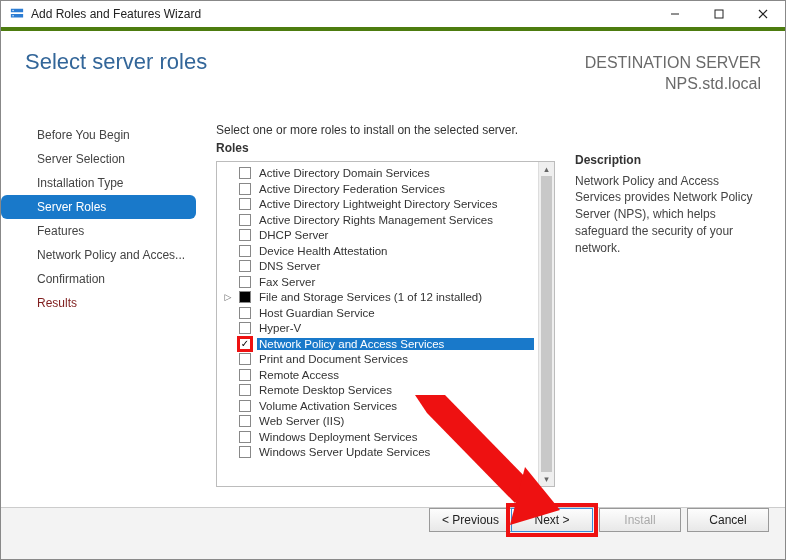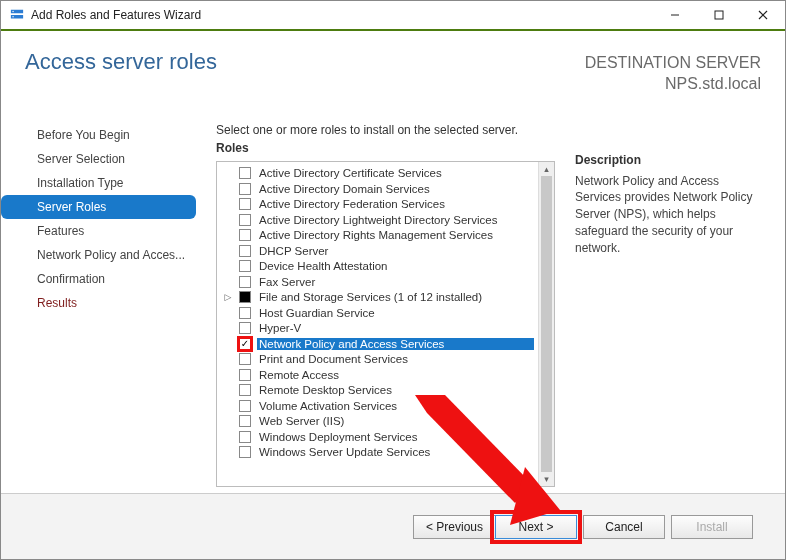--- a/index.html
+++ b/index.html
@@ -13,21 +13,21 @@
     height: 560px;
     position: relative;
     border: 1px solid #888;
   }
   
   .titlebar {
     height: 30px;
     display: flex;
     align-items: center;
     padding: 0 0 0 8px;
-    border-bottom: 2px solid #4d7c0f;
+    border-bottom: 4px solid #4d7c0f;
   }
   .titlebar .app-icon {
     width: 16px; height: 16px; margin-right: 6px;
     display: inline-flex; align-items: center; justify-content: center;
     color: #2b7cd3;
   }
   .titlebar .title { flex: 1; font-size: 12px; color: #222; }
   .winbtns { display: flex; height: 100%; }
   .winbtn {
     width: 44px; height: 100%;
@@ -177,27 +177,27 @@
   .scrollbar .arrow.down { bottom:0; }
   .desc-text {
     font-size: 12px;
     color: #444;
     line-height: 1.4;
   }
   
   .footer {
     position: absolute;
     left:0; right:0; bottom:0;
-    height: 66px;
+    height: 52px;
     border-top: 1px solid #ccc;
     background: #f3f3f3;
     display: flex;
-    align-items: center;
+    align-items: flex-start;
     justify-content: flex-end;
-    padding: 0 32px;
+    padding: 0 16px;
     gap: 6px;
   }
   .btn {
     min-width: 82px;
     height: 24px;
     border: 1px solid #999;
     background: linear-gradient(#fdfdfd,#e8e8e8);
     font-size: 12px;
     color: #222;
     display: inline-flex;
@@ -250,21 +250,21 @@
     <div class="winbtn">
       <svg width="10" height="10" viewBox="0 0 10 10">
           <line x1="1" y1="1" x2="9" y2="9" stroke="#222" stroke-width="1.2"></line>
           <line x1="9" y1="1" x2="1" y2="9" stroke="#222" stroke-width="1.2"></line>
         </svg>
     </div>
   </div>
 </div>
 
 <div class="header">
-  <h1>Access server roles</h1>
+  <h1>Select server roles</h1>
   <div class="dest">
     <div>DESTINATION SERVER</div>
     <div>NPS.std.local</div>
   </div>
 </div>
 
 <div class="body">
   <div class="sidebar" id="sidebar">
       <div class="nav-item">Before You Begin</div>
       <div class="nav-item">Server Selection</div>
@@ -278,25 +278,20 @@
 
   <div class="main">
     <div class="col-roles">
       <div class="intro">Select one or more roles to install on the selected server.</div>
       <div class="section-label">Roles</div>
       <div class="rolesbox">
         <div class="roleslist" id="roleslist">
             <div class="role-row">
               <span class="expander"></span>
               <span class="cb"></span>
-              <span class="rlabel">Active Directory Certificate Services</span>
-            </div>
-            <div class="role-row">
-              <span class="expander"></span>
-              <span class="cb"></span>
               <span class="rlabel">Active Directory Domain Services</span>
             </div>
             <div class="role-row">
               <span class="expander"></span>
               <span class="cb"></span>
               <span class="rlabel">Active Directory Federation Services</span>
             </div>
             <div class="role-row">
               <span class="expander"></span>
               <span class="cb"></span>
@@ -309,20 +304,25 @@
             </div>
             <div class="role-row">
               <span class="expander"></span>
               <span class="cb"></span>
               <span class="rlabel">DHCP Server</span>
             </div>
             <div class="role-row">
               <span class="expander"></span>
               <span class="cb"></span>
               <span class="rlabel">Device Health Attestation</span>
+            </div>
+            <div class="role-row">
+              <span class="expander"></span>
+              <span class="cb"></span>
+              <span class="rlabel">DNS Server</span>
             </div>
             <div class="role-row">
               <span class="expander"></span>
               <span class="cb"></span>
               <span class="rlabel">Fax Server</span>
             </div>
             <div class="role-row">
               <span class="expander">▷</span>
               <span class="cb partial"></span>
               <span class="rlabel">File and Storage Services (1 of 12 installed)</span>
@@ -391,22 +391,22 @@
       <div class="desc-text">Network Policy and Access Services provides Network Policy Server (NPS), which helps safeguard the security of your network.</div>
     </div>
   </div>
 </div>
 
 <div class="footer">
   <div class="btn-pair">
     <div class="btn">&lt; Previous</div>
     <div class="btn default red-outline">Next &gt;</div>
   </div>
+  <div class="btn disabled">Install</div>
   <div class="btn">Cancel</div>
-  <div class="btn disabled">Install</div>
 </div>
 
 <svg class="big-arrow" style="left:414px; top:394px;" width="150" height="130" viewBox="0 0 150 130">
   <defs></defs>
   <g fill="#e11">
     <polygon points="0,0 30,0 118,90 100,108 12,18"></polygon>
     <polygon points="95,130 145,115 110,72"></polygon>
   </g>
 </svg>
 

